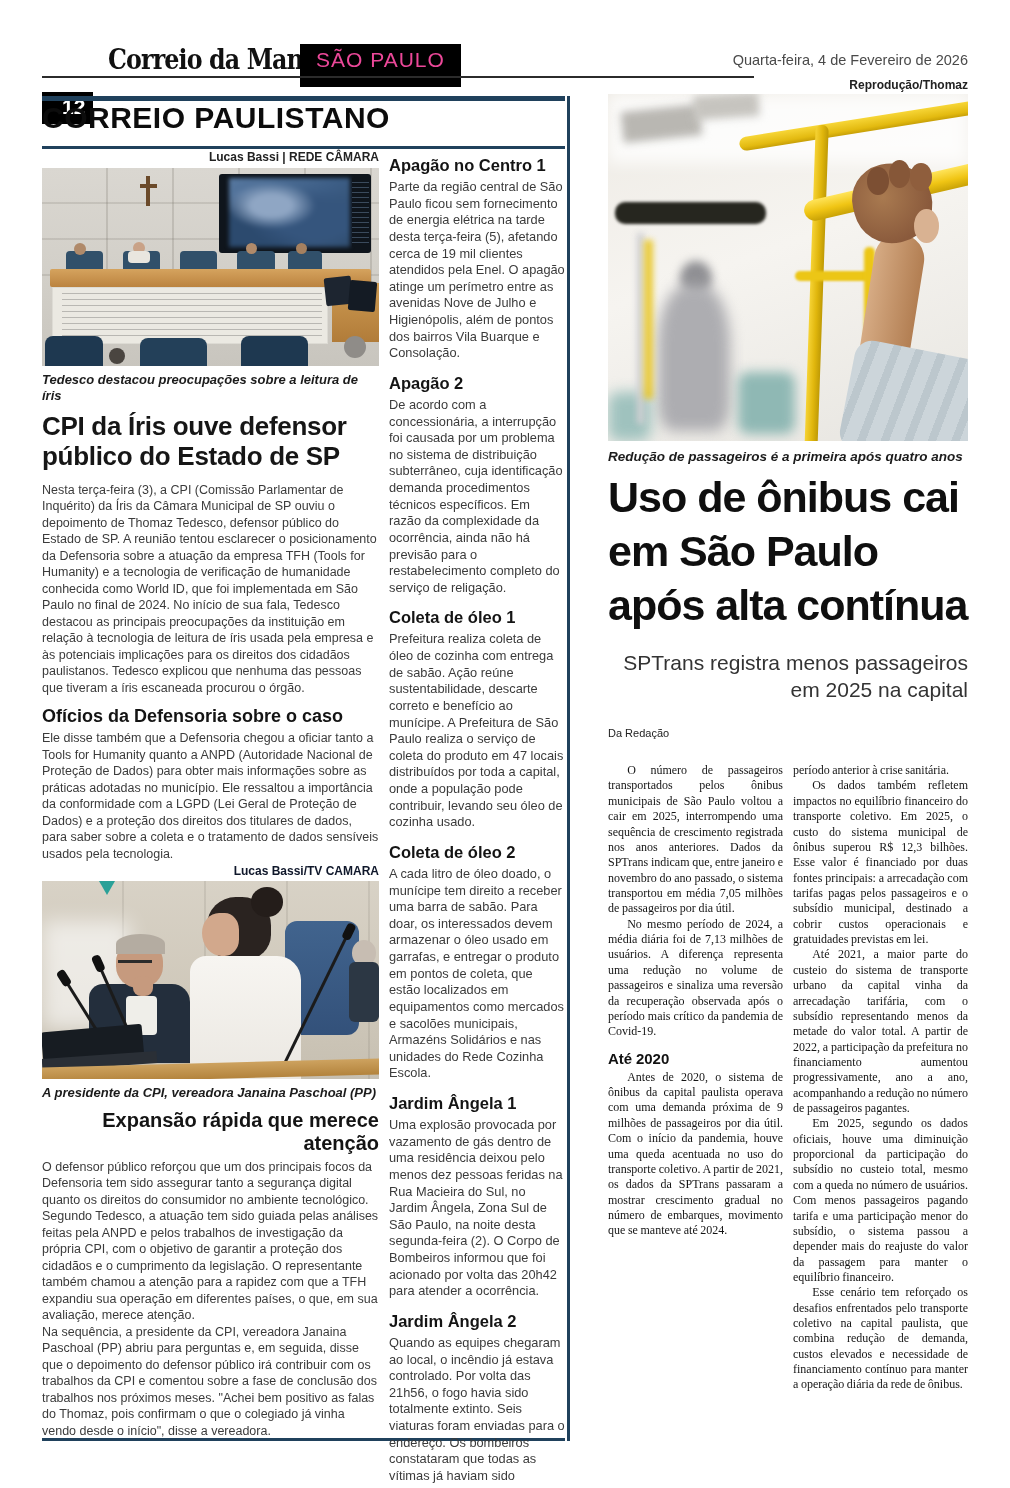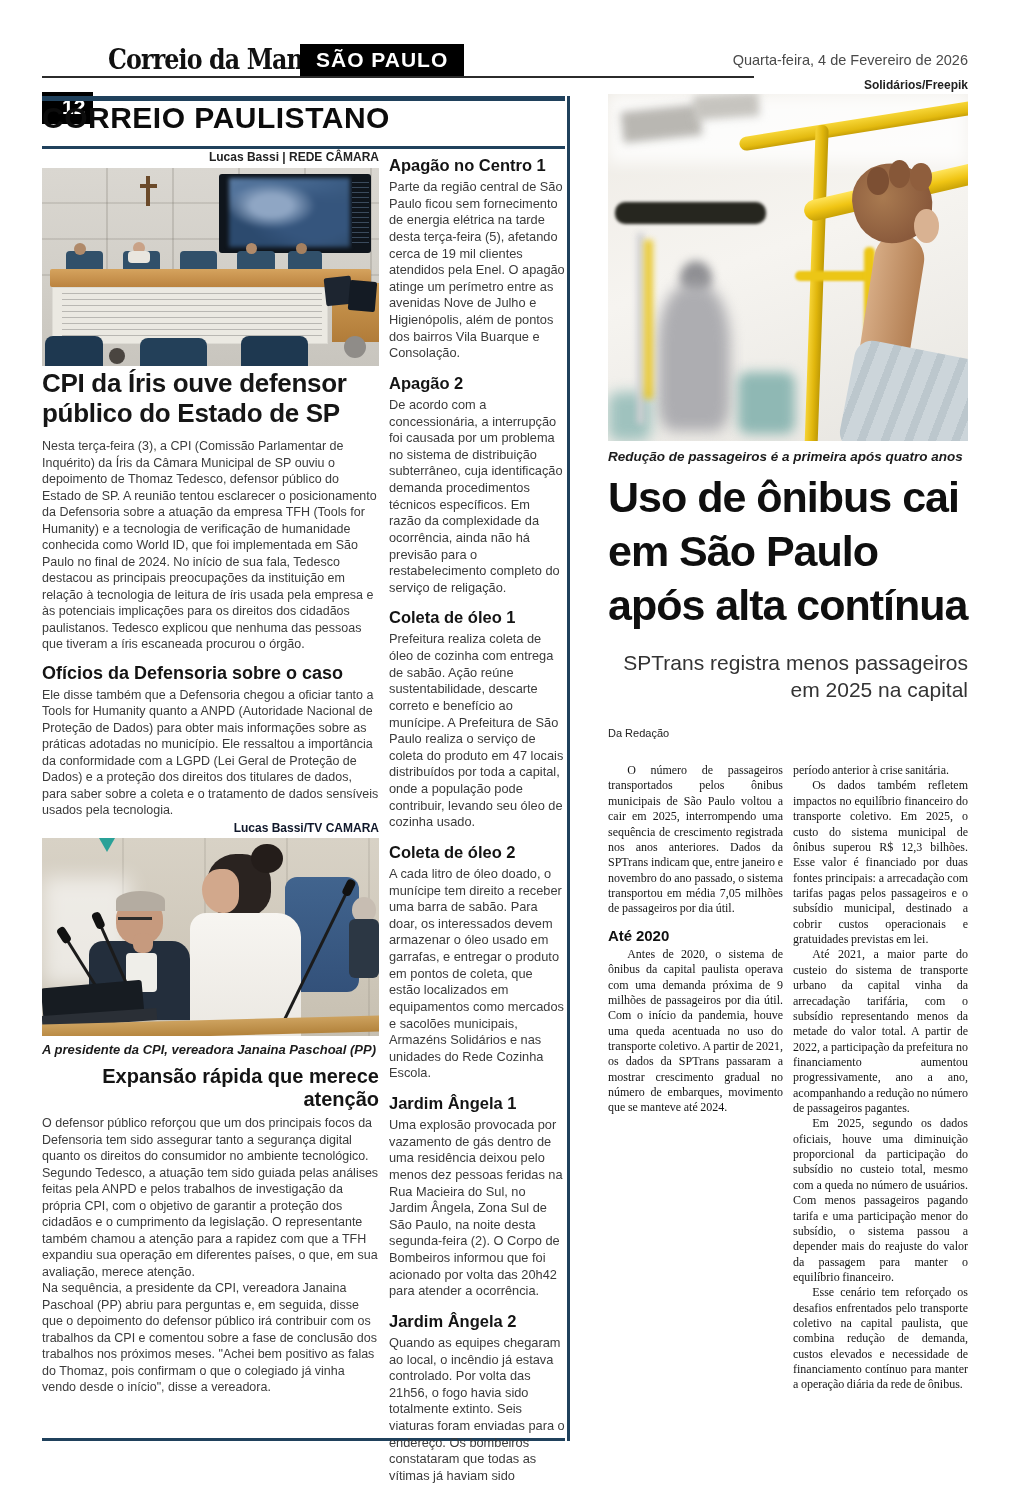--- a/index.html
+++ b/index.html
@@ -8,22 +8,22 @@
     font-family:"Liberation Sans",sans-serif;color:#1a1a1a;overflow:hidden;
   }
   .abs{position:absolute;}
   
   .masthead{position:absolute;left:42px;top:44px;width:926px;height:34px;}
   .mast-rule{position:absolute;left:42px;top:76px;width:712px;height:2px;background:#2b2b2b;}
   .pagenum{display:inline-block;background:#000;color:#fff;font-weight:bold;font-size:21px;
     padding:3px 8px 5px 20px;vertical-align:top;margin-top:48px;}
   .logo{display:inline-block;font-family:"DejaVu Serif",serif;font-weight:bold;font-size:27px;
     letter-spacing:-1px;transform:scaleX(.88);transform-origin:left;vertical-align:top;margin:0 0 0 10px;color:#111;}
-  .sectionbox{position:absolute;left:258px;top:0;background:#000;color:#ffffff;font-weight:700;
-    font-size:21px;letter-spacing:1px;padding:4px 16px 6px 16px;}
+  .sectionbox{position:absolute;left:258px;top:0;background:#000;color:#ec4899;font-weight:400;
+    font-size:21px;letter-spacing:1px;padding:4px 16px 15px 16px;}
   .dateline{position:absolute;right:0;top:8px;font-size:14.5px;color:#4a4a4a;}
   
   .navy{background:#20415c;}
   .topbar{left:42px;top:96px;width:523px;height:5px;}
   .titlerule{left:42px;top:146px;width:523px;height:3px;}
   .vrule{left:567px;top:96px;width:3px;height:1345px;}
   .botrule{left:42px;top:1438px;width:523px;height:3px;}
   .section-title{position:absolute;left:42px;top:101px;font-size:30px;font-weight:800;
     letter-spacing:.5px;color:#0c0c0c;white-space:nowrap;}
   
@@ -105,20 +105,21 @@
     <div style="left:6%;right:17%;top:63%;height:23%;opacity:.55;background:repeating-linear-gradient(180deg,rgba(70,70,70,.55) 0 1px,transparent 1px 6px),repeating-linear-gradient(90deg,transparent 0 44px,#ebe9e2 44px 56px);"></div>
     <div style="right:0;top:58%;width:14%;height:30%;background:linear-gradient(180deg,#cd9a52,#b17c39);"></div>
     <div style="right:8%;top:55%;width:8%;height:14%;background:#1d2530;transform:rotate(-6deg);border-radius:2px;"></div>
     <div style="right:1%;top:57%;width:8%;height:15%;background:#141b24;transform:rotate(5deg);border-radius:2px;"></div>
     <div style="left:1%;bottom:-2%;width:17%;height:17%;background:#1e3850;border-radius:8px 8px 0 0;"></div>
     <div style="left:29%;bottom:-2%;width:20%;height:16%;background:#234059;border-radius:8px 8px 0 0;"></div>
     <div style="left:59%;bottom:-2%;width:20%;height:17%;background:#1e3850;border-radius:8px 8px 0 0;"></div>
     <div style="right:4%;bottom:4%;width:22px;height:22px;background:#8f8c88;border-radius:50%;"></div>
     <div style="left:20%;bottom:1%;width:16px;height:16px;background:#4a4540;border-radius:50%;"></div>
   </div>
+  <p class="caption">Tedesco destacou preocupações sobre a leitura de íris</p>
 
   <h2 class="headline1">CPI da Íris ouve defensor público do Estado de SP</h2>
   <p class="body-sans">Nesta terça-feira (3), a CPI (Comissão Parlamentar de Inquérito) da Íris da Câmara Municipal de SP ouviu o depoimento de Thomaz Tedesco, defensor público do Estado de SP. A reunião tentou esclarecer o posicionamento da Defensoria sobre a atuação da empresa TFH (Tools for Humanity) e a tecnologia de verificação de humanidade conhecida como World ID, que foi implementada em São Paulo no final de 2024. No início de sua fala, Tedesco destacou as principais preocupações da instituição em relação à tecnologia de leitura de íris usada pela empresa e às potenciais implicações para os direitos dos cidadãos paulistanos. Tedesco explicou que nenhuma das pessoas que tiveram a íris escaneada procurou o órgão.</p>
 
   <h3 class="sub-h">Ofícios da Defensoria sobre o caso</h3>
   <p class="body-sans">Ele disse também que a Defensoria chegou a oficiar tanto a Tools for Humanity quanto a ANPD (Autoridade Nacional de Proteção de Dados) para obter mais informações sobre as práticas adotadas no município. Ele ressaltou a importância da conformidade com a LGPD (Lei Geral de Proteção de Dados) e a proteção dos direitos dos titulares de dados, para saber sobre a coleta e o tratamento de dados sensíveis usados pela tecnologia.</p>
 
   <p class="credit">Lucas Bassi/TV CAMARA</p>
 
   <div class="photo photo2">
@@ -162,21 +163,21 @@
   <p class="brief-p">Prefeitura realiza coleta de óleo de cozinha com entrega de sabão. Ação reúne sustentabilidade, descarte correto e benefício ao munícipe. A Prefeitura de São Paulo realiza o serviço de coleta do produto em 47 locais distribuídos por toda a capital, onde a população pode contribuir, levando seu óleo de cozinha usado.</p>
   <h3 class="brief-h">Coleta de óleo 2</h3>
   <p class="brief-p">A cada litro de óleo doado, o munícipe tem direito a receber uma barra de sabão. Para doar, os interessados devem armazenar o óleo usado em garrafas, e entregar o produto em pontos de coleta, que estão localizados em equipamentos como mercados e sacolões municipais, Armazéns Solidários e nas unidades do Rede Cozinha Escola.</p>
   <h3 class="brief-h">Jardim Ângela 1</h3>
   <p class="brief-p">Uma explosão provocada por vazamento de gás dentro de uma residência deixou pelo menos dez pessoas feridas na Rua Macieira do Sul, no Jardim Ângela, Zona Sul de São Paulo, na noite desta segunda-feira (2). O Corpo de Bombeiros informou que foi acionado por volta das 20h42 para atender a ocorrência.</p>
   <h3 class="brief-h">Jardim Ângela 2</h3>
   <p class="brief-p">Quando as equipes chegaram ao local, o incêndio já estava controlado. Por volta das 21h56, o fogo havia sido totalmente extinto. Seis viaturas foram enviadas para o endereço. Os bombeiros constataram que todas as vítimas já haviam sido socorridas por meios próprios antes da chegada das equipes.</p>
 </div>
 
 <div class="right-col">
-  <p class="photo-credit">Solidários/Freepik</p>
+  <p class="photo-credit">Reprodução/Thomaz</p>
 
   <div class="photo photo3">
     <div style="left:0;top:0;right:0;height:20%;background:rgba(255,255,255,.8);filter:blur(8px);"></div>
     <div style="left:4%;top:4%;width:22%;height:9%;background:#b9b7b2;transform:rotate(-6deg);filter:blur(4px);"></div>
     <div style="left:24%;top:0;width:18%;height:7%;background:#c6c4bf;transform:rotate(-4deg);filter:blur(4px);"></div>
     <div style="left:2%;top:31%;width:42%;height:6.5%;background:#26261f;border-radius:10px;filter:blur(1.5px);"></div>
     <div style="left:20%;top:48%;width:9%;height:10%;background:#8f8f93;border-radius:50%;filter:blur(5px);"></div>
     <div style="left:14%;top:55%;width:20%;height:42%;background:#adadb1;border-radius:40% 40% 20% 20%;filter:blur(7px);"></div>
     <div style="left:36%;bottom:2%;width:16%;height:18%;background:#8fb8b4;border-radius:10px;filter:blur(6px);"></div>
     <div style="left:0;bottom:0;width:12%;height:14%;background:#9fc2be;border-radius:10px;filter:blur(7px);"></div>
@@ -197,20 +198,21 @@
   </div>
   <p class="bus-caption">Redução de passageiros é a primeira após quatro anos</p>
 
   <h1 class="headline2">Uso de ônibus cai em São Paulo após alta contínua</h1>
   <p class="deck">SPTrans registra menos passageiros em 2025 na capital</p>
   <p class="bus-byline">Da Redação</p>
 
   <div class="cols">
     <div class="col">
       <p>O número de passageiros transportados pelos ônibus municipais de São Paulo voltou a cair em 2025, interrompendo uma sequência de crescimento registrada nos anos anteriores. Dados da SPTrans indicam que, entre janeiro e novembro do ano passado, o sistema transportou em média 7,05 milhões de passageiros por dia útil.</p>
+      <p>No mesmo período de 2024, a média diária foi de 7,13 milhões de usuários. A diferença representa uma redução no volume de passageiros e sinaliza uma reversão da recuperação observada após o período mais crítico da pandemia de Covid-19.</p>
       <h4 class="mid-heading">Até 2020</h4>
       <p>Antes de 2020, o sistema de ônibus da capital paulista operava com uma demanda próxima de 9 milhões de passageiros por dia útil. Com o início da pandemia, houve uma queda acentuada no uso do transporte coletivo. A partir de 2021, os dados da SPTrans passaram a mostrar crescimento gradual no número de embarques, movimento que se manteve até 2024.</p>
     </div>
     <div class="col">
       <p class="noind">período anterior à crise sanitária.</p>
       <p>Os dados também refletem impactos no equilíbrio financeiro do transporte coletivo. Em 2025, o custo do sistema municipal de ônibus superou R$ 12,3 bilhões. Esse valor é financiado por duas fontes principais: a arrecadação com tarifas pagas pelos passageiros e o subsídio municipal, destinado a cobrir custos operacionais e gratuidades previstas em lei.</p>
       <p>Até 2021, a maior parte do custeio do sistema de transporte urbano da capital vinha da arrecadação tarifária, com o subsídio representando menos da metade do valor total. A partir de 2022, a participação da prefeitura no financiamento aumentou progressivamente, ano a ano, acompanhando a redução no número de passageiros pagantes.</p>
       <p>Em 2025, segundo os dados oficiais, houve uma diminuição proporcional da participação do subsídio no custeio total, mesmo com a queda no número de usuários. Com menos passageiros pagando tarifa e uma participação menor do subsídio, o sistema passou a depender mais do reajuste do valor da passagem para manter o equilíbrio financeiro.</p>
       <p>Esse cenário tem reforçado os desafios enfrentados pelo transporte coletivo na capital paulista, que combina redução de demanda, custos elevados e necessidade de financiamento contínuo para manter a operação diária da rede de ônibus.</p>
     </div>

